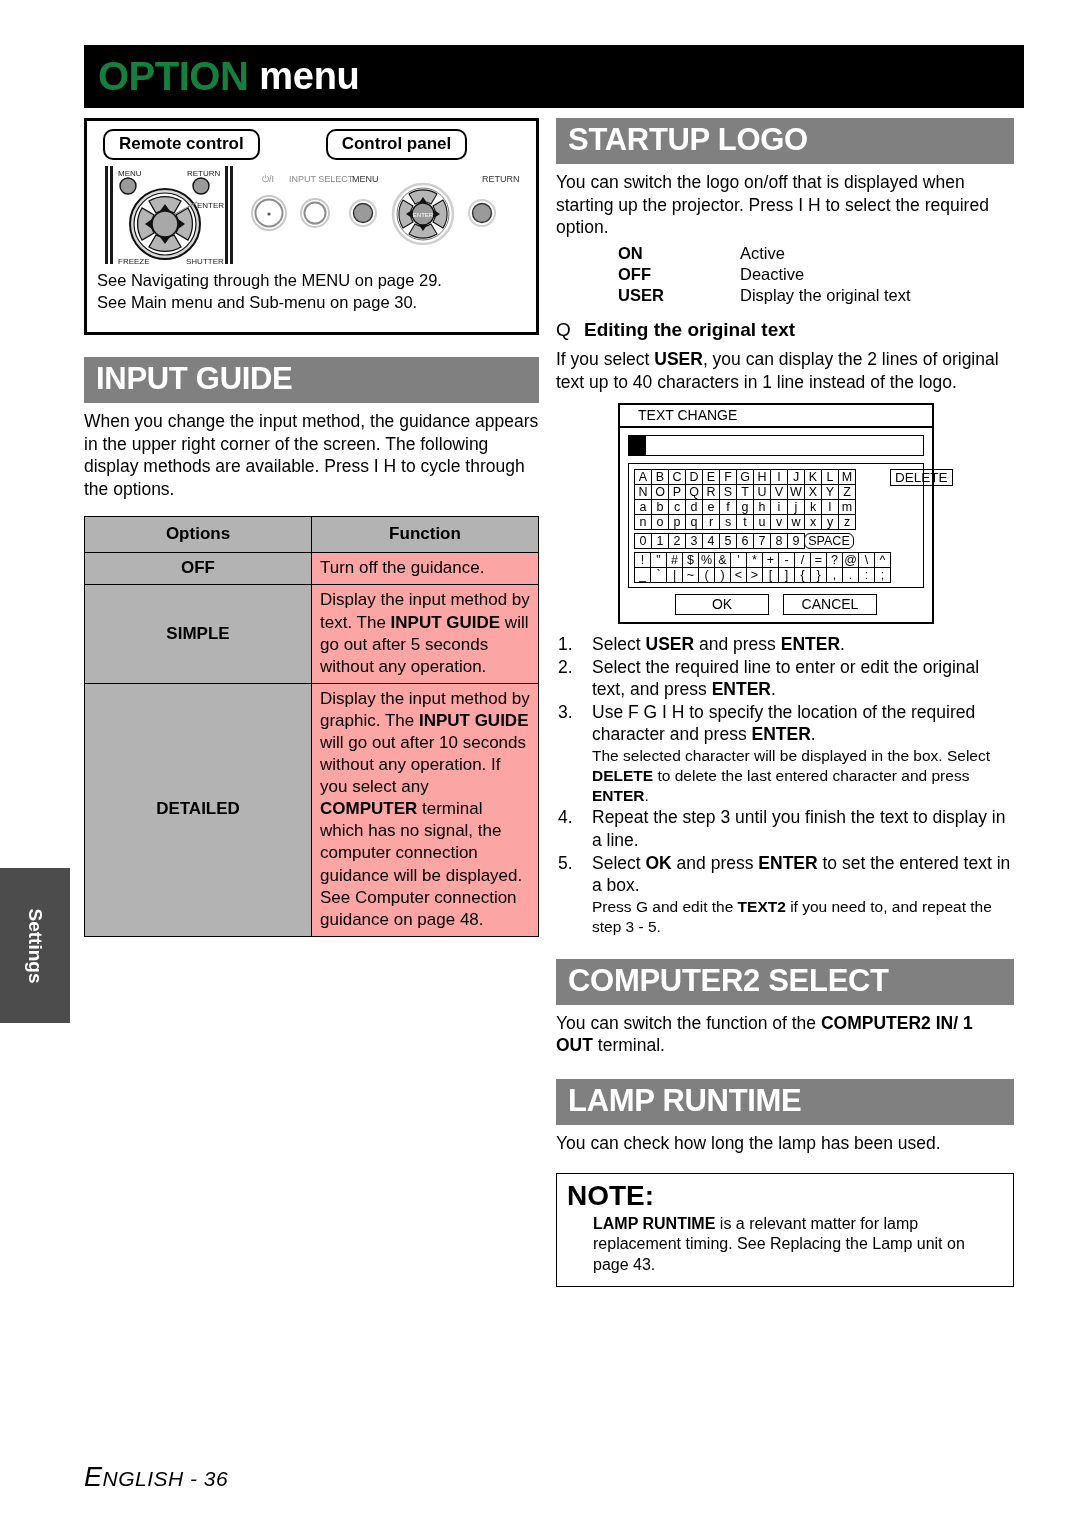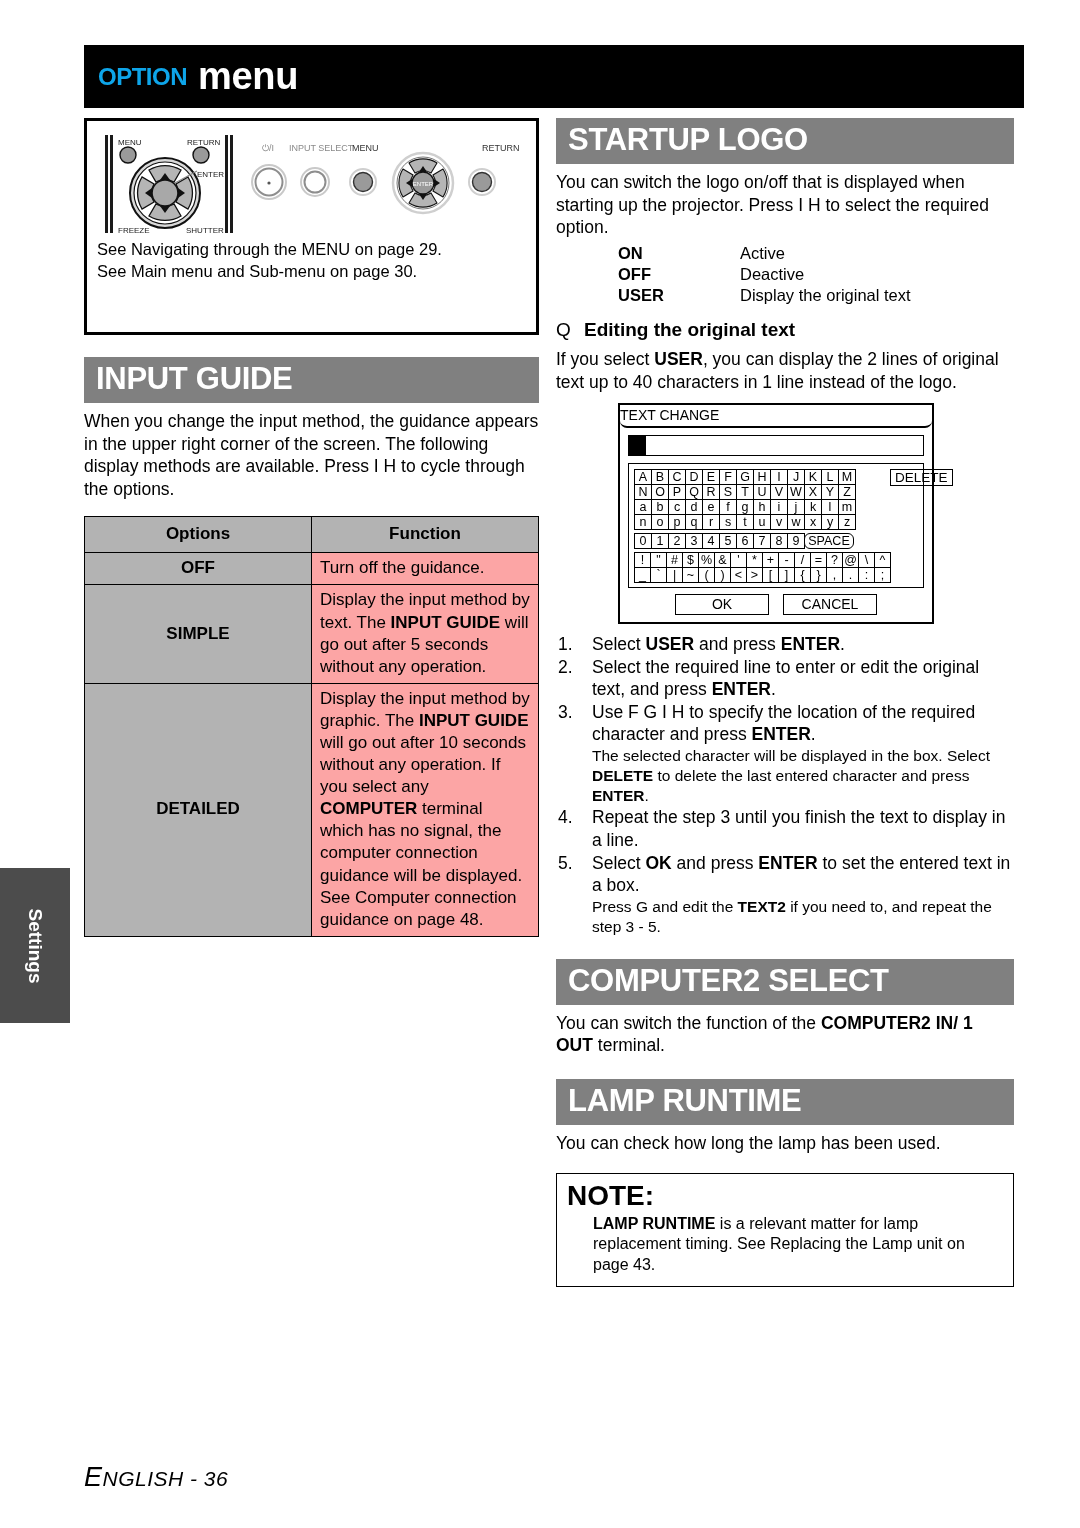--- a/index.html
+++ b/index.html
@@ -21,22 +21,22 @@
     position: absolute;
     left: 84px;
     top: 45px;
     width: 940px;
     height: 63px;
     background: #000000;
     display: flex;
     align-items: center;
   }
   .title-banner .t1 {
-    color: #0ea5e9;
-    font-size: 24px;
+    color: #15803d;
+    font-size: 40px;
     font-weight: bold;
     letter-spacing: -0.5px;
     padding-left: 14px;
   }
   .title-banner .t2 {
     color: #ffffff;
     font-size: 38px;
     font-weight: bold;
     padding-left: 11px;
     letter-spacing: -0.3px;
@@ -177,23 +177,22 @@
   .tc-wrap { margin-top: 10px; margin-left: 62px; }
   .tc {
     width: 316px;
     border: 2px solid #000;
     background: #fff;
     box-sizing: border-box;
     font-family: "Liberation Sans", sans-serif;
   }
   .tc-title {
     font-size: 14px;
-    padding: 2px 0 3px 0;
+    padding: 2px 0 3px 18px;
     border-bottom: 2px solid #000;
-    border-radius: 7px;
   }
   .tc-body { padding: 7px 8px 7px 8px; }
   .tc-field {
     border: 1px solid #000;
     height: 19px;
     display: flex;
     align-items: stretch;
     margin-bottom: 7px;
   }
   .tc-caret { width: 17px; background: #000; }
@@ -296,20 +295,24 @@
   <span class="t2">menu</span>
 </div>
 
 <div class="side-tab">
   <span>Settings</span>
 </div>
 
 <div class="col-left">
 
   <div class="figure-box">
+    <div class="pill-row">
+      <span class="pill">Remote control</span>
+      <span class="pill">Control panel</span>
+    </div>
 
     <div class="fig-art">
       <svg width="440" height="104" viewBox="0 0 440 104">
 
         <rect x="8" y="2" width="3" height="98" fill="#1a1a1a"></rect>
         <rect x="13" y="2" width="3" height="98" fill="#1a1a1a"></rect>
         <rect x="128" y="2" width="3" height="98" fill="#1a1a1a"></rect>
         <rect x="133" y="2" width="3" height="98" fill="#1a1a1a"></rect>
 
         <text x="21" y="12" font-family="Liberation Sans, sans-serif" font-size="8" fill="#1a1a1a">MENU</text>

